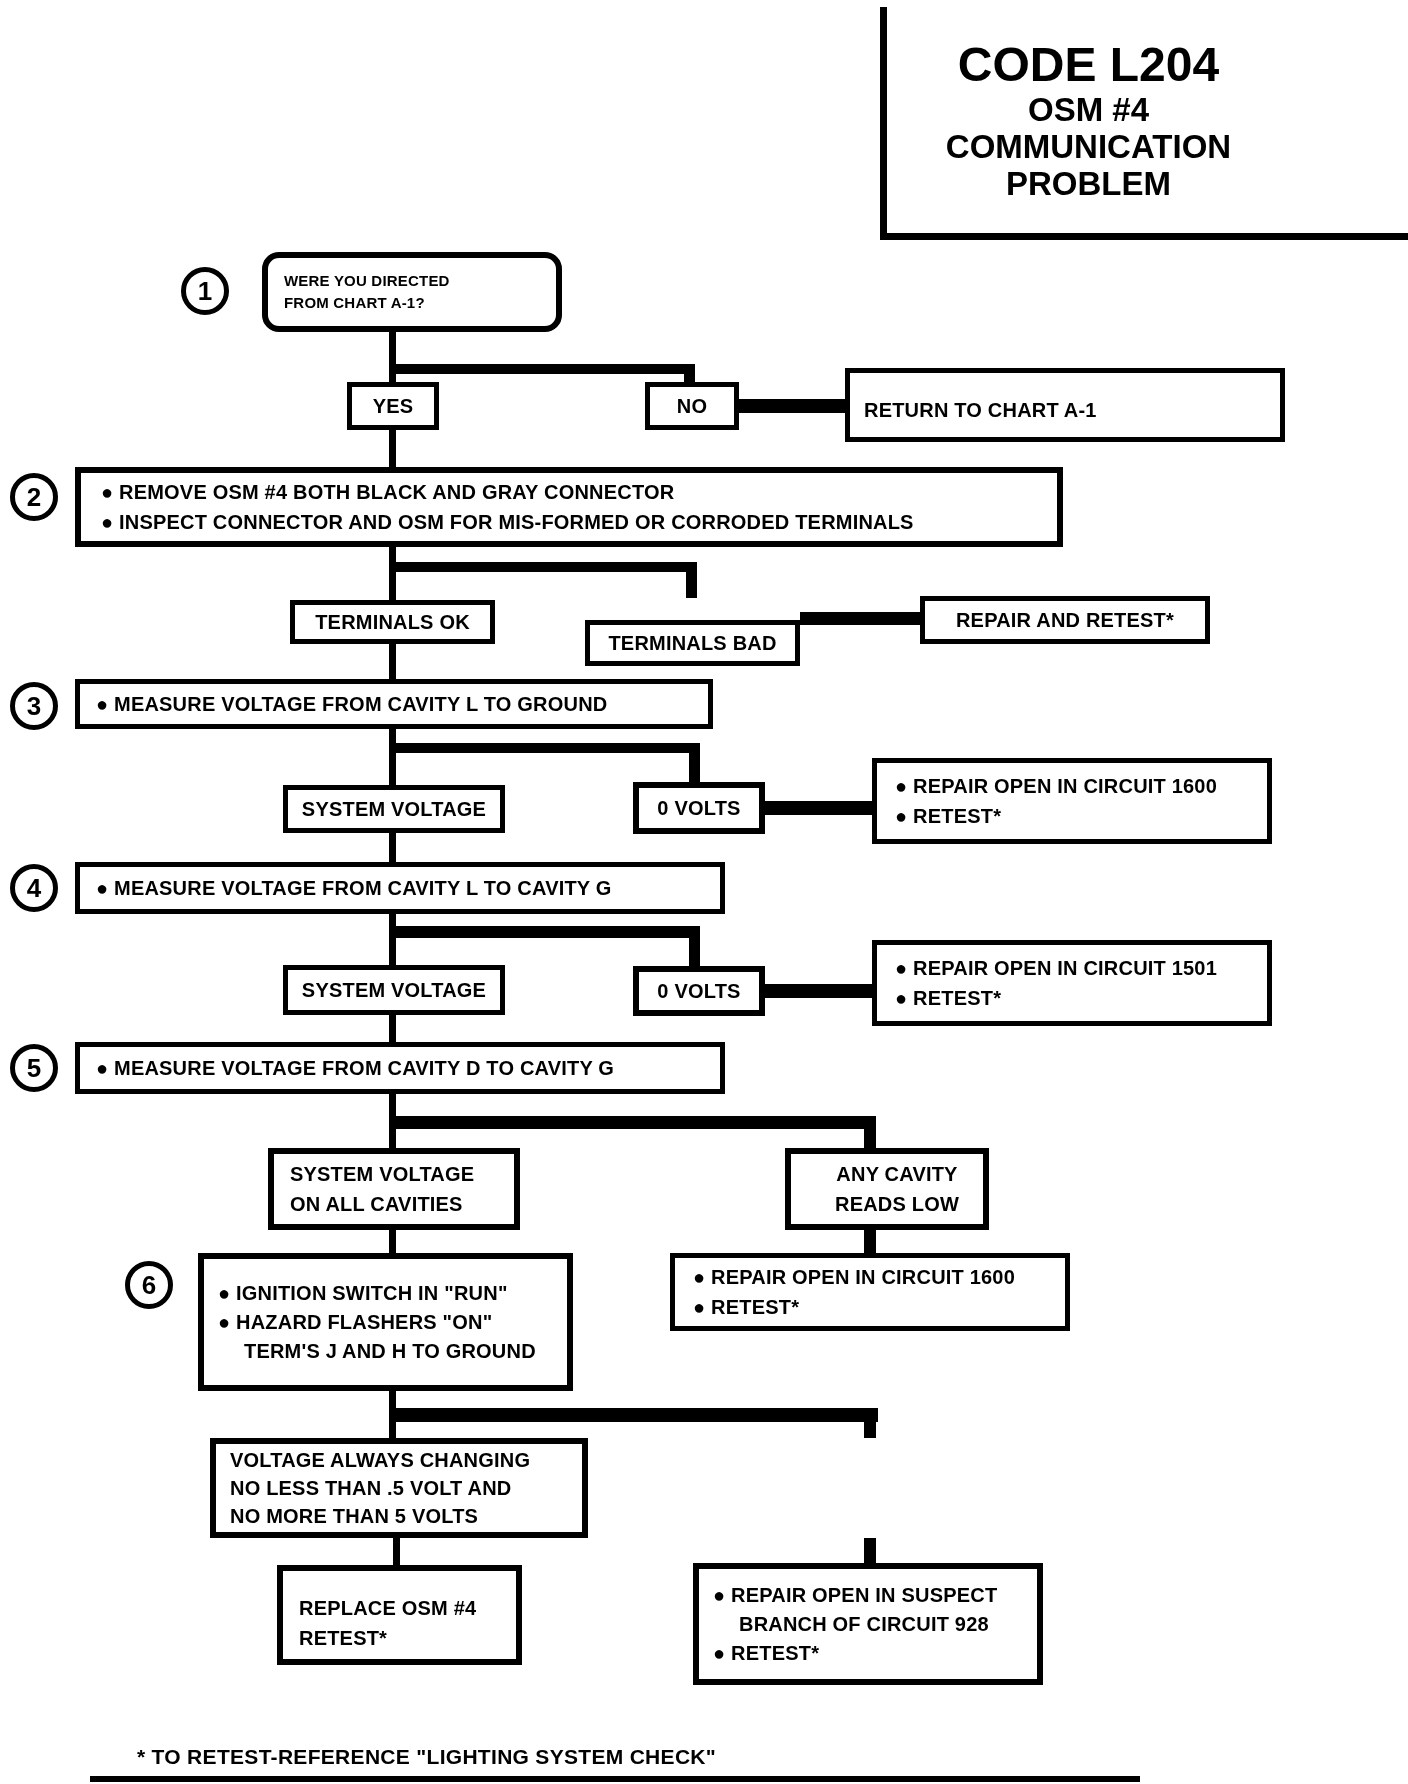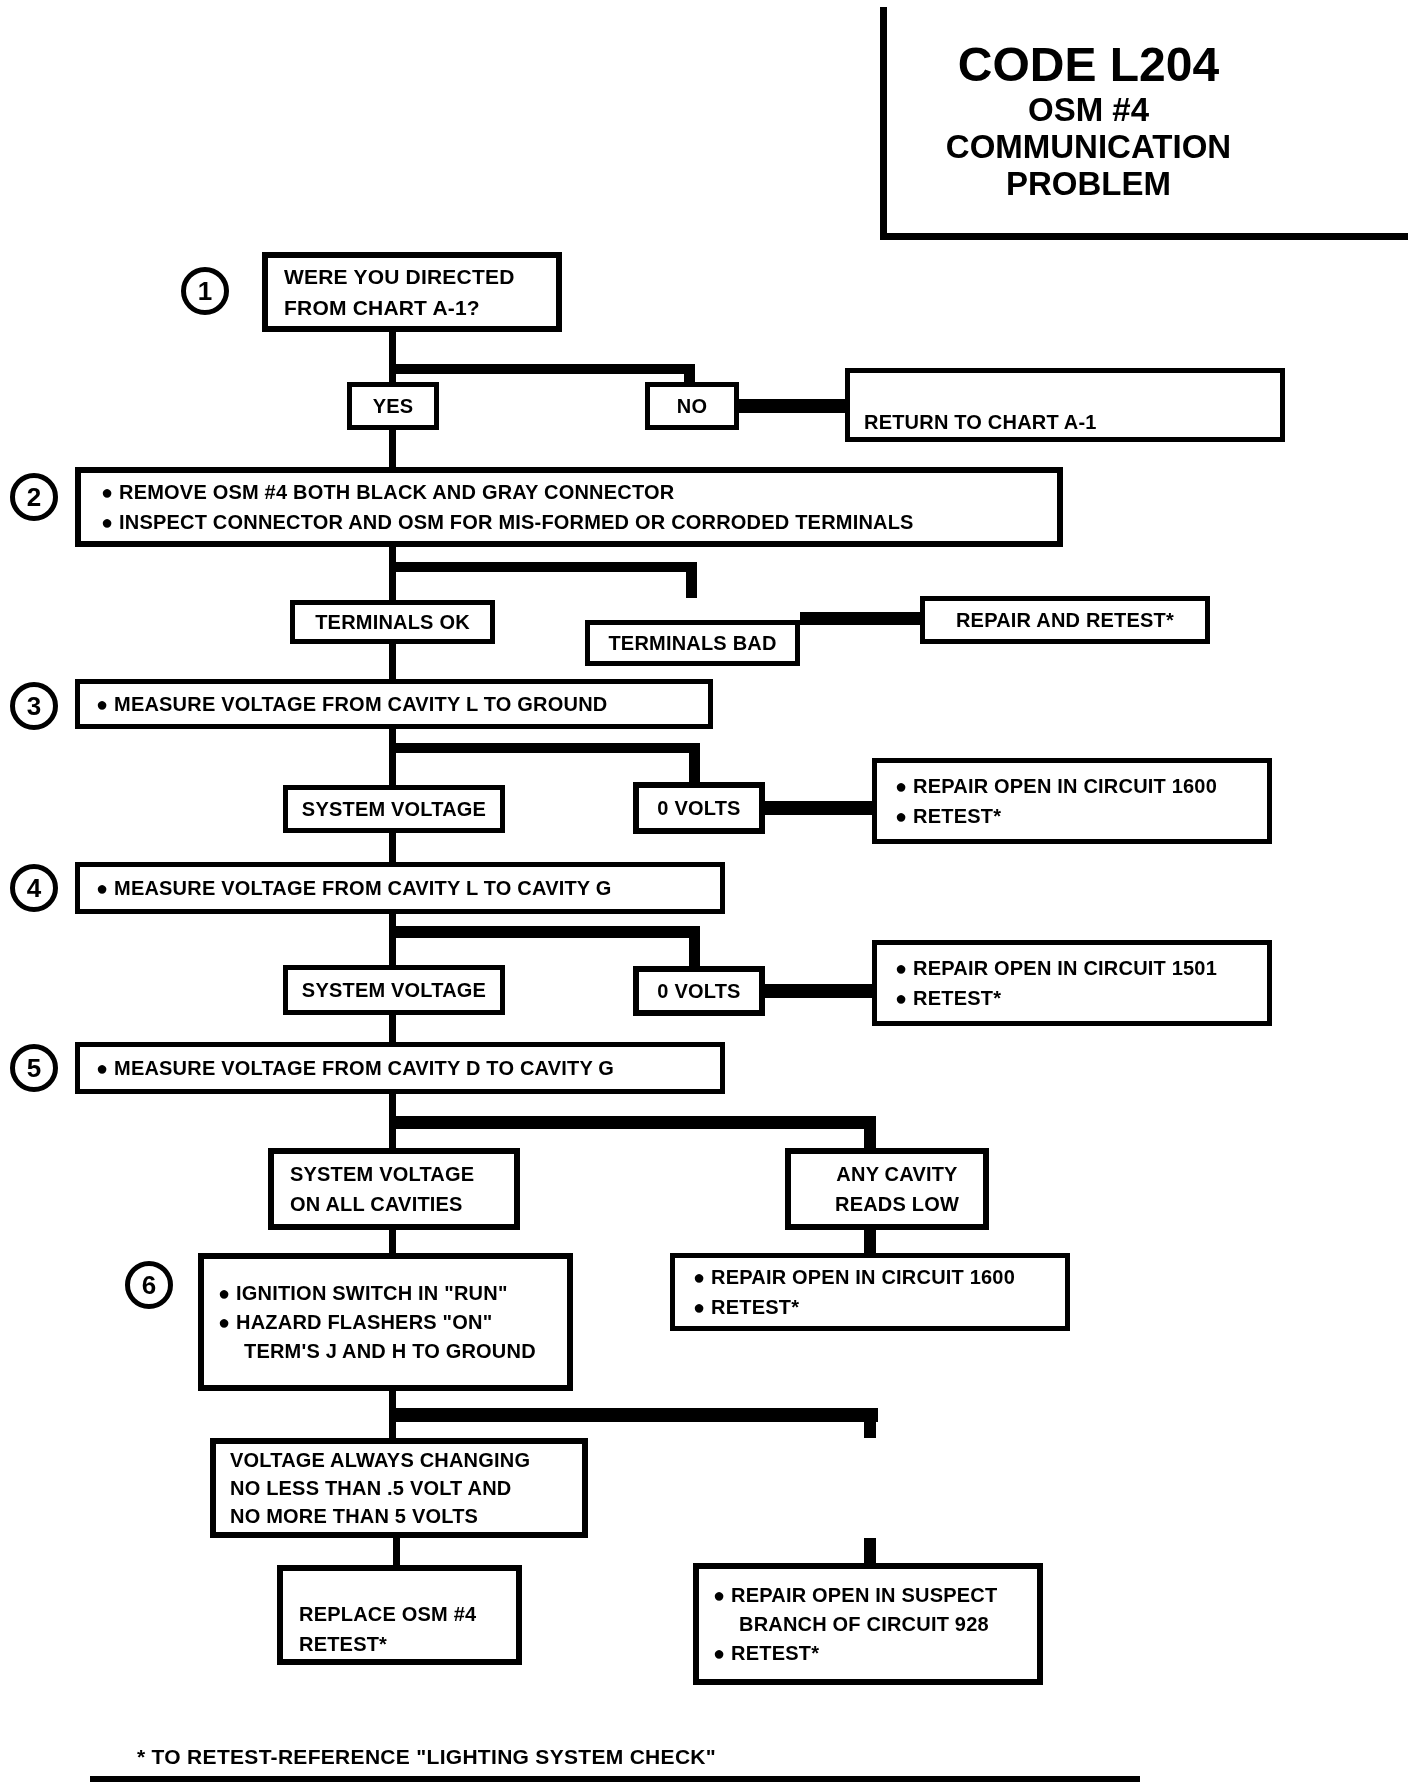--- a/index.html
+++ b/index.html
@@ -8,21 +8,21 @@
     font-family:"Liberation Sans",sans-serif;font-weight:700;color:#000;
   }
   .box{
     position:absolute;box-sizing:border-box;background:#fff;border:5px solid #000;
     display:flex;flex-direction:column;justify-content:center;
     font-size:20px;line-height:1.5;letter-spacing:0.2px;white-space:nowrap;
   }
   .bw6{border-width:6px;}
   .ctr{align-items:center;text-align:center;}
   .padl{padding-left:16px;}
-  .top{justify-content:flex-end;padding-top:10px;}
+  .top{justify-content:center;padding-top:10px;}
   .indent{padding-left:26px;}
   .ln{position:absolute;background:#000;}
   .circ{
     position:absolute;box-sizing:border-box;width:48px;height:48px;border:5px solid #000;
     border-radius:50%;background:#fff;display:flex;align-items:center;justify-content:center;
     font-size:26px;
   }
   #title-box{
     position:absolute;left:880px;top:7px;width:528px;height:233px;box-sizing:border-box;
     border-left:7px solid #000;border-bottom:7px solid #000;background:#fff;
@@ -45,21 +45,21 @@
     <div class="tsub">PROBLEM</div>
   </div>
 
   <div class="circ" style="left:181px;top:267px;">1</div>
   <div class="circ" style="left:10px;top:473px;">2</div>
   <div class="circ" style="left:10px;top:682px;">3</div>
   <div class="circ" style="left:10px;top:864px;">4</div>
   <div class="circ" style="left:10px;top:1044px;">5</div>
   <div class="circ" style="left:125px;top:1261px;">6</div>
 
-  <div class="box bw6 padl" style="left:262px;top:252px;width:300px;height:80px;font-size:21px;">
+  <div class="box bw6 padl" style="left:262px;top:252px;width:300px;height:80px;font-size:15px;border-radius:17px;">
     <div>WERE YOU DIRECTED</div>
     <div>FROM CHART A-1?</div>
   </div>
 
   <div class="ln" style="left:389px;top:332px;width:7px;height:50px;"></div>
   <div class="ln" style="left:389px;top:364px;width:306px;height:10px;"></div>
   <div class="ln" style="left:684px;top:364px;width:11px;height:20px;"></div>
 
   <div class="box ctr" style="left:347px;top:382px;width:92px;height:48px;">
     <div>YES</div>

